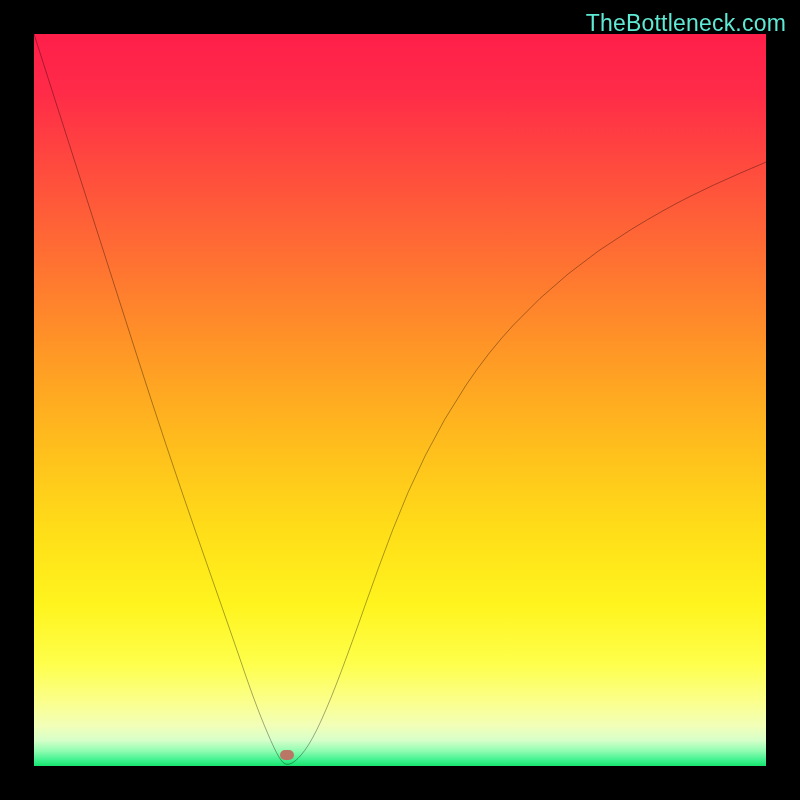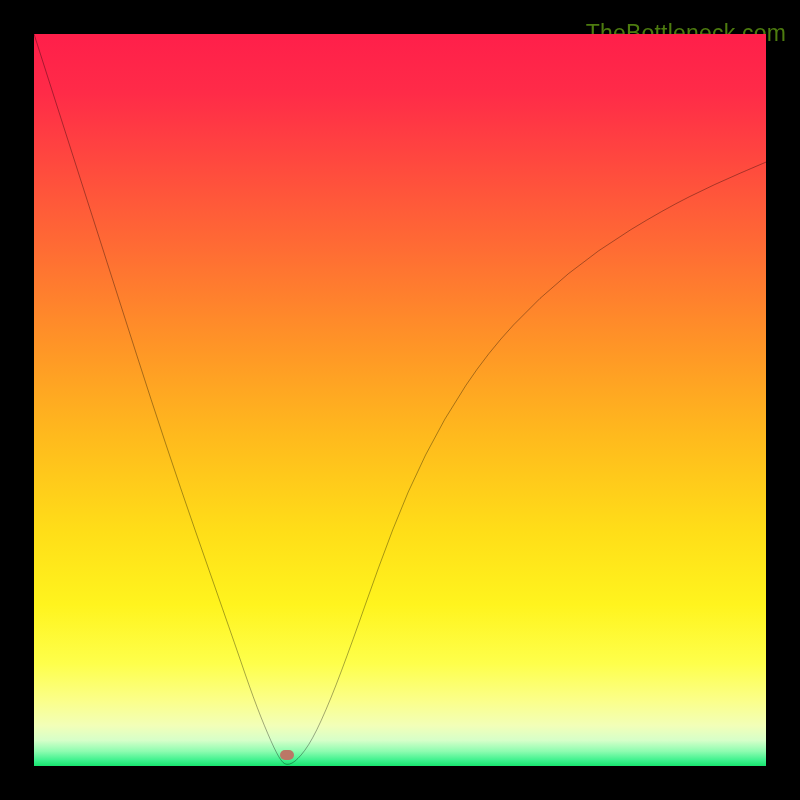--- a/index.html
+++ b/index.html
@@ -29,23 +29,23 @@
   .curve-layer {
     position: absolute;
     left: 0;
     top: 0;
     width: 100%;
     height: 100%;
     pointer-events: none;
   }
   .watermark {
     position: absolute;
-    top: 20px;
+    top: 10px;
     right: 14px;
-    color: #4d7c0f;
+    color: #5eead4;
     font-size: 23px;
     font-weight: 500;
     letter-spacing: 0.2px;
   }
   .marker {
     position: absolute;
     width: 14px;
     height: 10px;
     border-radius: 5px;
     background: #bb7766;

